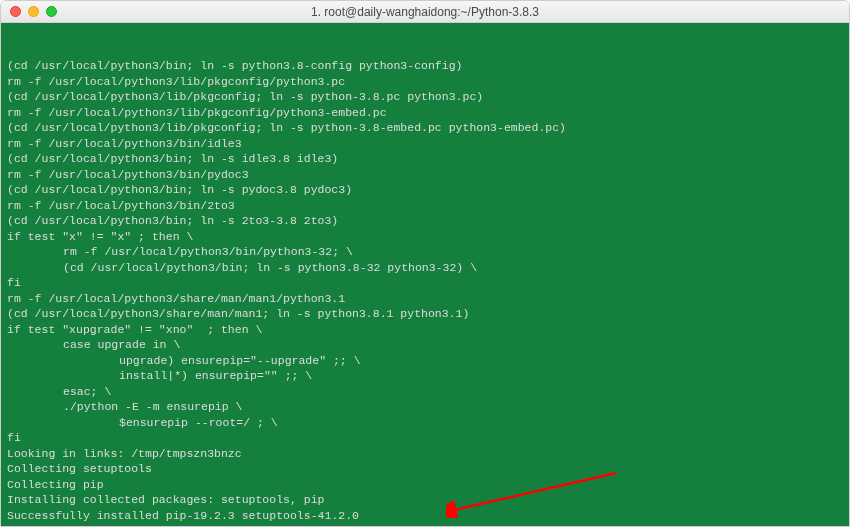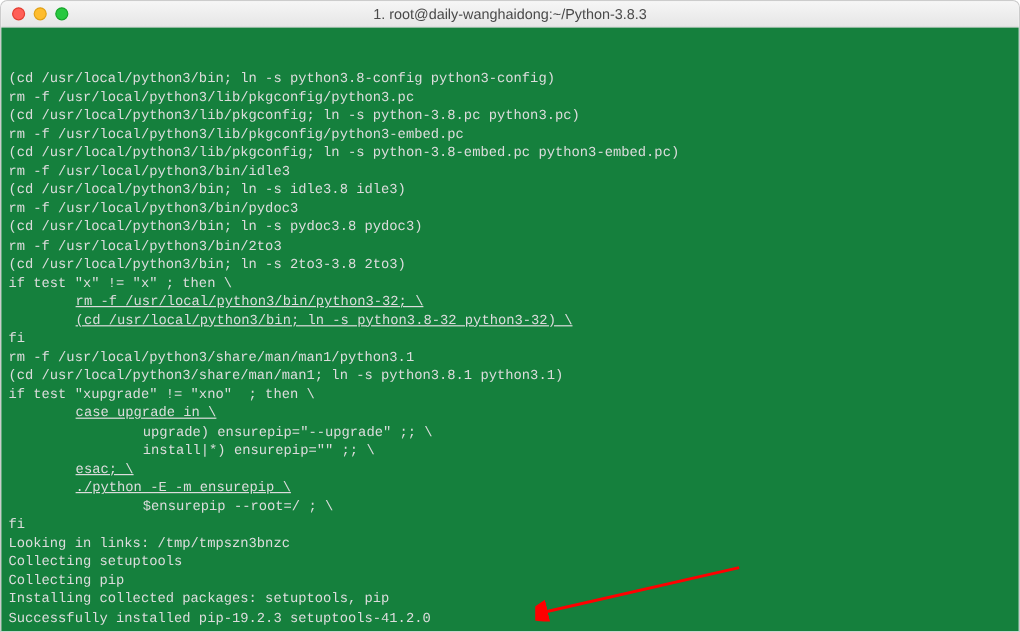--- a/index.html
+++ b/index.html
@@ -59,21 +59,21 @@
       flex: 1;
       background: #15803d;
       color: #dcdcdc;
       padding: 4px 6px;
       line-height: 1.35;
       white-space: pre;
       overflow: hidden;
       position: relative;
     }
     .term-line { display: block; }
-    .indent1 { padding-left: 56px; text-decoration: underline; }
+    .indent1 { padding-left: 56px; }
     .indent2 { padding-left: 112px; }
     .arrow-svg {
       position: absolute;
       pointer-events: none;
     }
   </style>
 </head>
 <body>
 
 <div class="window">

